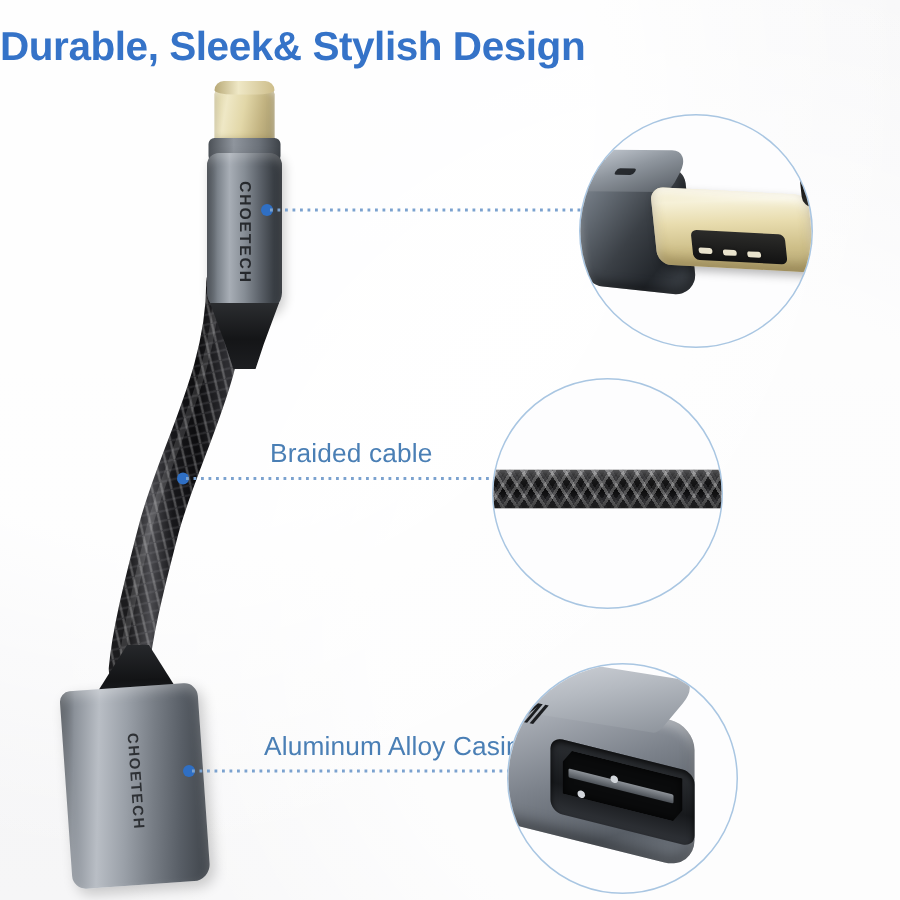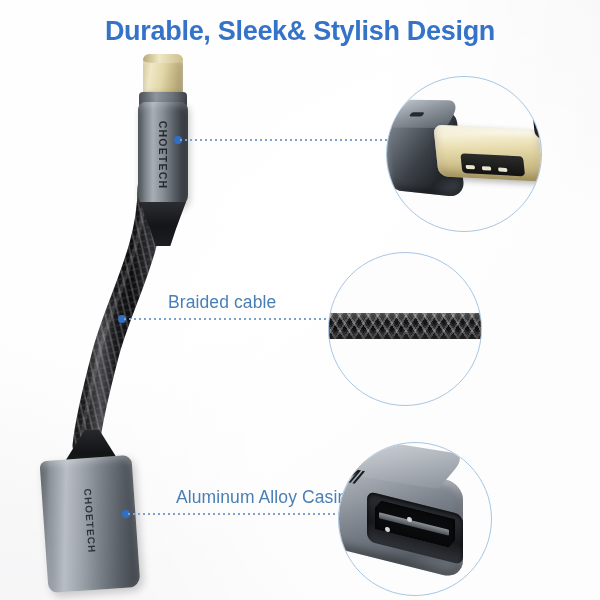--- a/index.html
+++ b/index.html
@@ -29,38 +29,38 @@
       radial-gradient(circle at 80% 70%, rgba(255,255,255,0.8) 0 35%, rgba(0,0,0,0) 70%),
       linear-gradient(180deg, #f8f8f9 0%, #f4f4f6 55%, #f6f6f7 100%);
     pointer-events: none;
   }
 
   
   #title {
     position: absolute;
     left: 0; right: 0;
     top: 16px;
-    text-align: center;
+    text-align: left;
     font-size: 27px;
     font-weight: bold;
     letter-spacing: -0.3px;
     color: #3573c8;
     white-space: nowrap;
   }
 
   
   .callout-label {
     position: absolute;
     font-size: 17.5px;
     color: #4a7fb5;
     white-space: nowrap;
     letter-spacing: 0.1px;
   }
   #label-gold     { left: 196px; top: 112px; }
-  #label-braid    { left: 168px; top: 292px; }
+  #label-braid    { left: 180px; top: 292px; }
   #label-alum     { left: 176px; top: 487px; }
 
   
   .leader {
     position: absolute;
     height: 2px;
     background-image: linear-gradient(to right, #7ba2cf 0 2px, rgba(0,0,0,0) 2px 5px);
     background-size: 5px 1.5px;
     background-repeat: repeat-x;
     background-position: 0 center;

